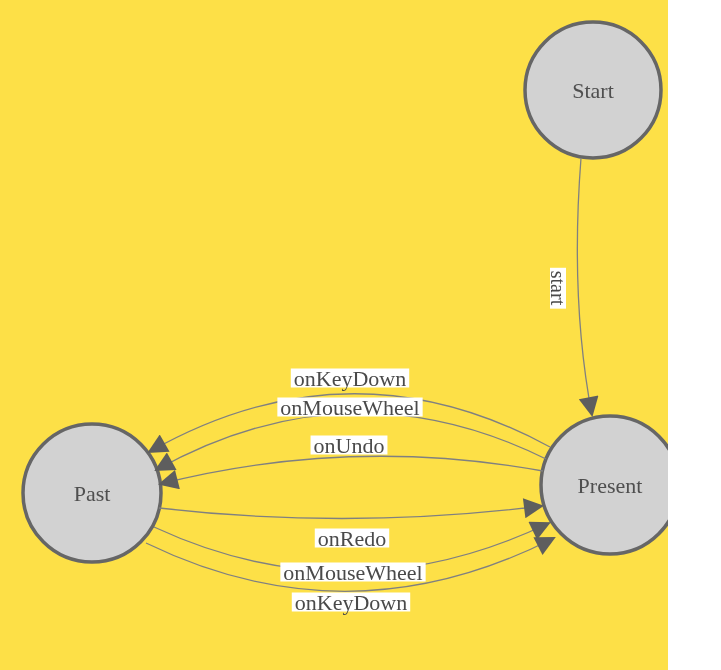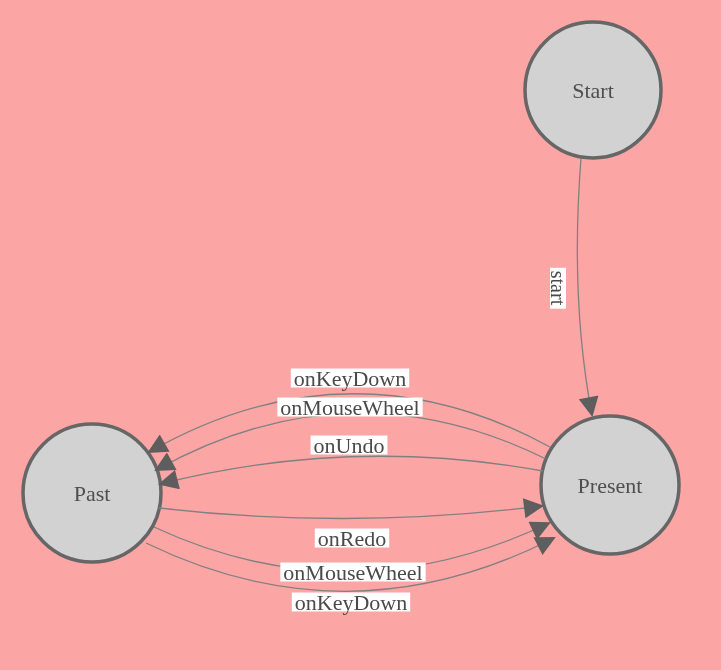--- a/index.html
+++ b/index.html
@@ -2,23 +2,23 @@
 <html><head>
 <meta charset="utf-8">
 <style>
   html, body {
     margin: 0;
     padding: 0;
     background: #ffffff;
   }
   .canvas {
     position: relative;
-    width: 721px;
+    width: 668px;
     height: 670px;
-    background: #fca5a5;
+    background: #fde047;
     overflow: hidden;
     font-family: "Liberation Serif", "DejaVu Serif", serif;
   }
   svg { display: block; }
   svg text {
     font-family: "Liberation Serif", "DejaVu Serif", serif;
     user-select: none;
   }
   .edge-path { cursor: pointer; }
   .node-group { cursor: move; }

